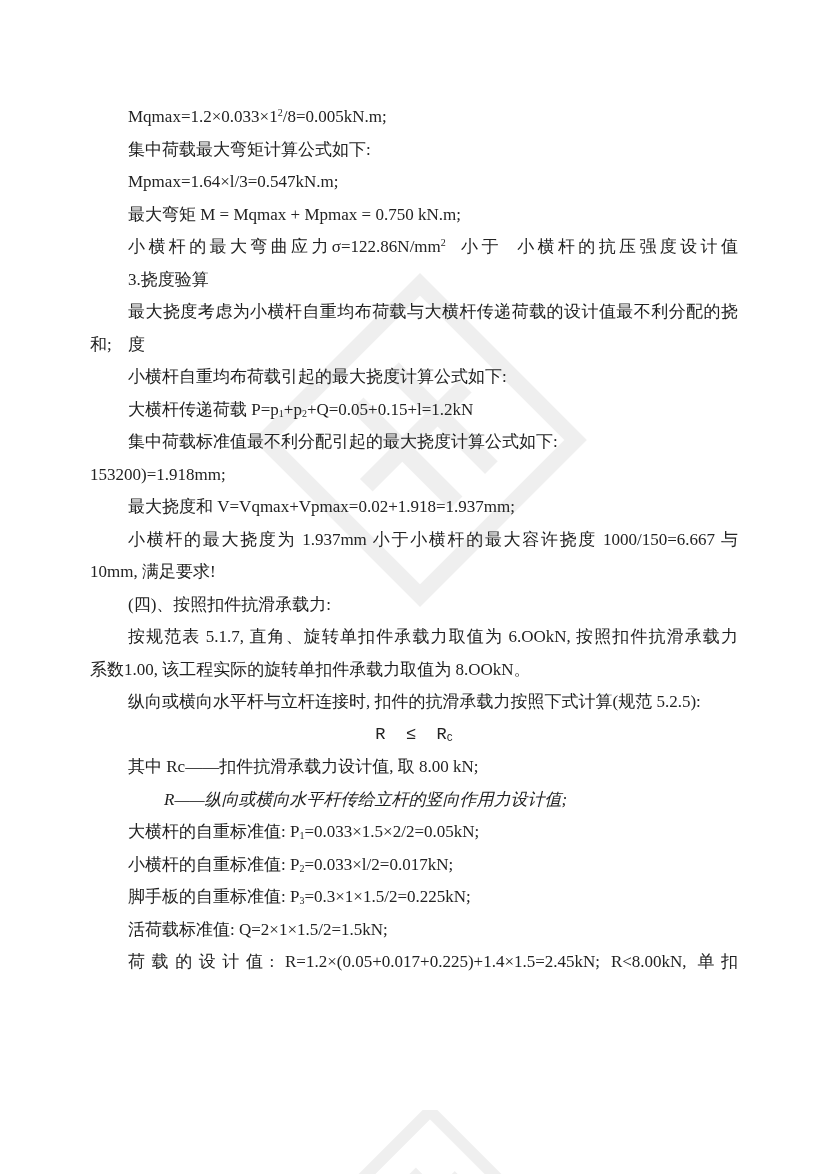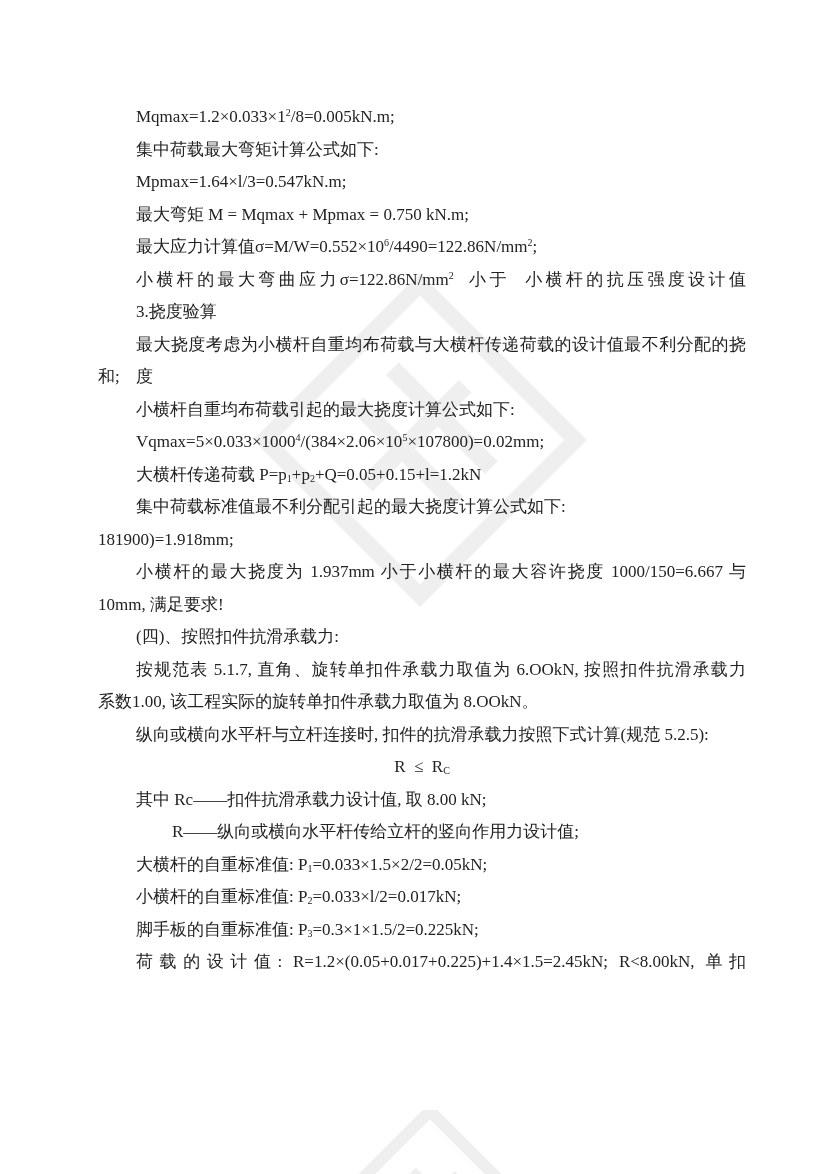--- a/index.html
+++ b/index.html
@@ -15,39 +15,40 @@
     font-family: "Liberation Serif", "DejaVu Serif", serif;
     color: #222222;
   }
   .watermark {
     position: absolute;
     pointer-events: none;
     opacity: 0.06;
   }
   .page {
     position: absolute;
-    left: 98px;
+    left: 90px;
     top: 101px;
     width: 648px;
     font-size: 17px;
     line-height: 32.5px;
   }
   .line {
     white-space: nowrap;
     height: 32.5px;
   }
   .indent { padding-left: 38px; }
-  .indent2 { padding-left: 74px; }
+  .indent2 { padding-left: 74px; font-style: italic; }
   .justify {
     white-space: normal;
     text-align: justify;
     text-align-last: justify;
   }
   .center {
     text-align: center;
+    font-family: Liberation Mono, monospace;
   }
   sup {
     font-size: 10px;
     vertical-align: 6px;
     line-height: 0;
   }
   sub {
     font-size: 10px;
     vertical-align: -2px;
     line-height: 0;
@@ -70,36 +71,36 @@
     <rect x="60" y="80" width="80" height="12" fill="#000"></rect>
     <rect x="90" y="55" width="12" height="80" fill="#000"></rect>
   </g>
 </svg>
 
 <div class="page">
   <div class="line indent">Mqmax=1.2×0.033×1<sup>2</sup>/8=0.005kN.m;</div>
   <div class="line indent">集中荷载最大弯矩计算公式如下:</div>
   <div class="line indent">Mpmax=1.64×l/3=0.547kN.m;</div>
   <div class="line indent">最大弯矩  M = Mqmax + Mpmax = 0.750 kN.m;</div>
-  <div class="line indent">最大应力计算值σ=M/W=0.552×10<sup>6</sup>/4490=122.86N/mm<sup>2</sup>;</div>
   <div class="line indent justify">小横杆的最大弯曲应力σ=122.86N/mm<sup>2</sup>&nbsp;&nbsp;小于&nbsp;&nbsp;小横杆的抗压强度设计值</div>
   <div class="line indent">3.挠度验算</div>
   <div class="line indent justify">最大挠度考虑为小横杆自重均布荷载与大横杆传递荷载的设计值最不利分配的挠度</div>
   <div class="line">和;</div>
   <div class="line indent">小横杆自重均布荷载引起的最大挠度计算公式如下:</div>
-  <div class="line indent">Vqmax=5×0.033×1000<sup>4</sup>/(384×2.06×10<sup>5</sup>×107800)=0.02mm;</div>
   <div class="line indent">大横杆传递荷载 P=p<sub>1</sub>+p<sub>2</sub>+Q=0.05+0.15+l=1.2kN</div>
   <div class="line indent">集中荷载标准值最不利分配引起的最大挠度计算公式如下:</div>
-  <div class="line">181900)=1.918mm;</div>
+  <div class="line">153200)=1.918mm;</div>
+  <div class="line indent">最大挠度和 V=Vqmax+Vpmax=0.02+1.918=1.937mm;</div>
   <div class="line indent justify">小横杆的最大挠度为 1.937mm 小于小横杆的最大容许挠度 1000/150=6.667 与</div>
   <div class="line">10mm, 满足要求!</div>
   <div class="line indent">(四)、按照扣件抗滑承载力:</div>
   <div class="line indent justify">按规范表 5.1.7, 直角、旋转单扣件承载力取值为 6.OOkN, 按照扣件抗滑承载力</div>
   <div class="line">系数1.00, 该工程实际的旋转单扣件承载力取值为 8.OOkN。</div>
   <div class="line indent">纵向或横向水平杆与立杆连接时, 扣件的抗滑承载力按照下式计算(规范 5.2.5):</div>
   <div class="line center">R &nbsp;≤&nbsp; R<sub>C</sub></div>
   <div class="line indent">其中 Rc——扣件抗滑承载力设计值, 取 8.00 kN;</div>
   <div class="line indent2">R——纵向或横向水平杆传给立杆的竖向作用力设计值;</div>
   <div class="line indent">大横杆的自重标准值: P<sub>1</sub>=0.033×1.5×2/2=0.05kN;</div>
   <div class="line indent">小横杆的自重标准值: P<sub>2</sub>=0.033×l/2=0.017kN;</div>
   <div class="line indent">脚手板的自重标准值: P<sub>3</sub>=0.3×1×1.5/2=0.225kN;</div>
+  <div class="line indent">活荷载标准值: Q=2×1×1.5/2=1.5kN;</div>
   <div class="line indent justify">荷载的设计值: R=1.2×(0.05+0.017+0.225)+1.4×1.5=2.45kN; R&lt;8.00kN, 单扣</div>
 </div>
 
 </body></html>

